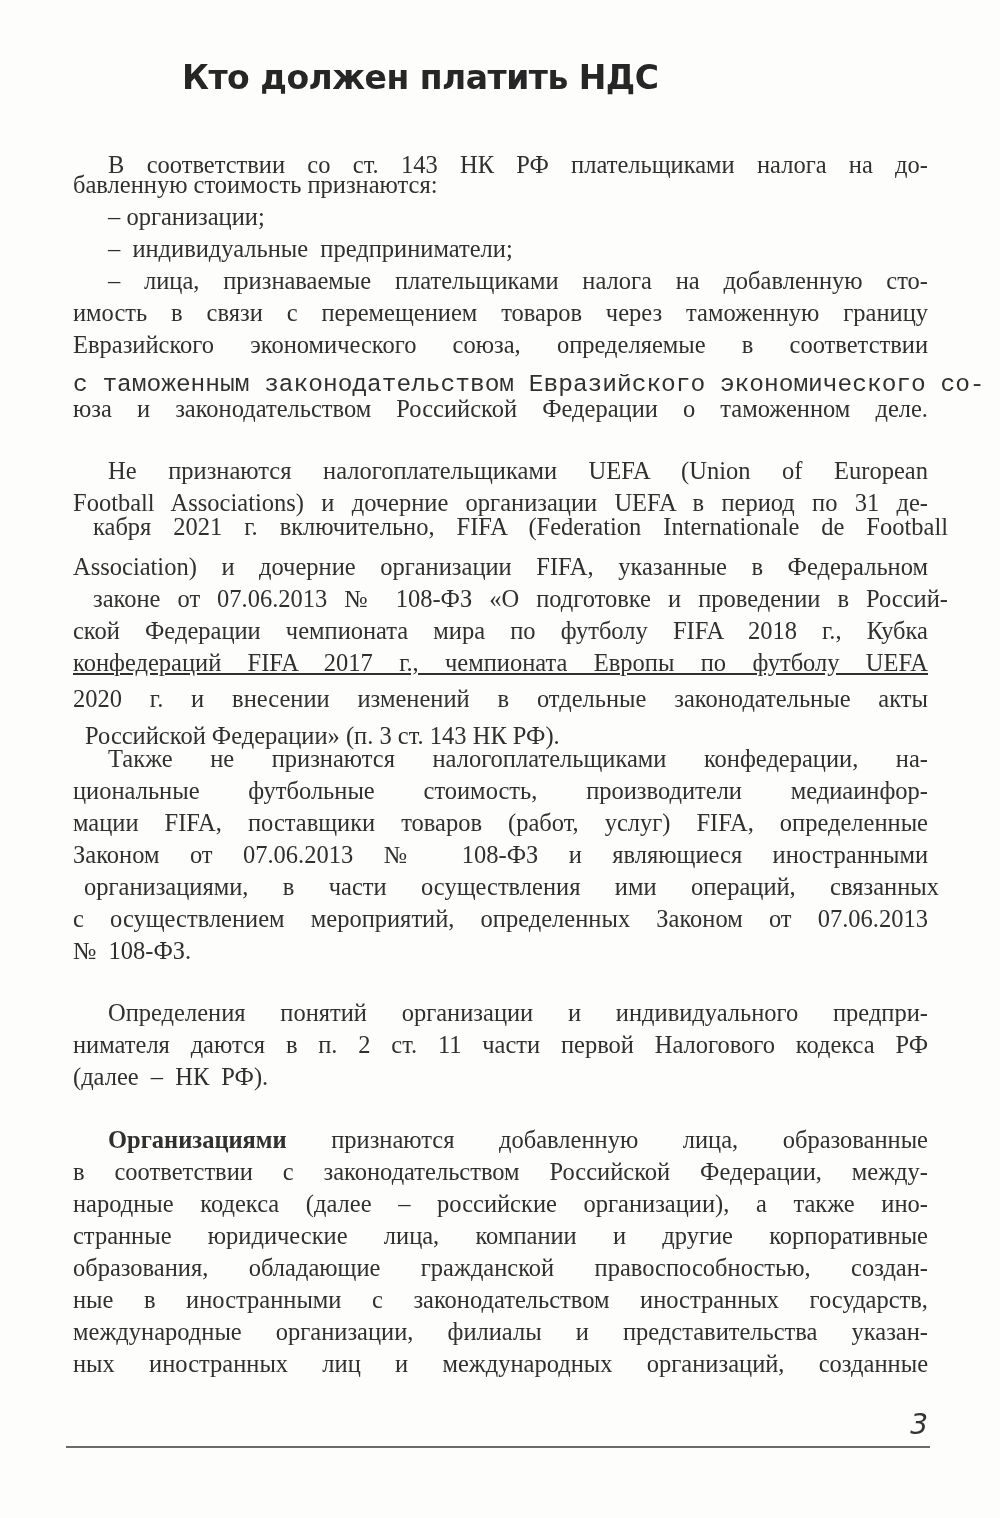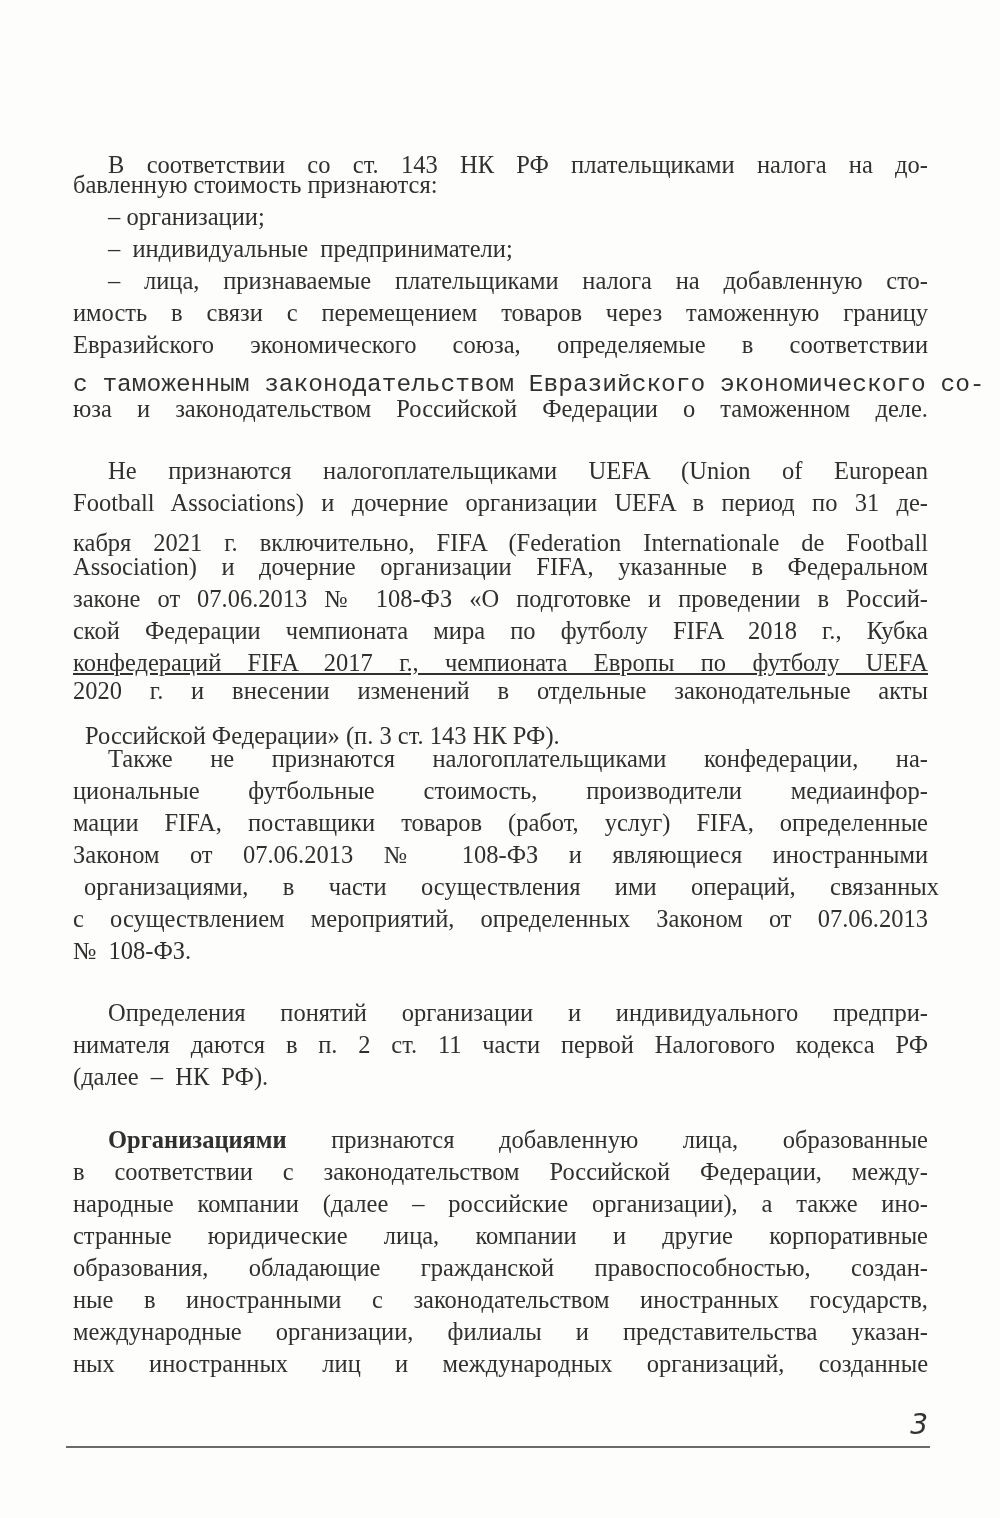--- a/index.html
+++ b/index.html
@@ -76,42 +76,43 @@
       font-style: italic;
       font-size: 28px;
       color: #333;
     }
   </style>
 </head>
 <body>
 
 <div class="page">
 
+  <h1 class="title" style="margin:0;">Кто должен платить НДС</h1>
 
   <div class="body-text" style="top:137px;">
     <div class="line indent j" style="top:12px;">В соответствии со ст. 143 НК РФ плательщиками налога на до-</div>
     <div class="line" style="top:32px;">бавленную стоимость признаются:</div>
     <div class="line indent" style="top:64px;">– организации;</div>
     <div class="line indent" style="top:96px; word-spacing:6px;">– индивидуальные предприниматели;</div>
     <div class="line indent j" style="top:128px;">– лица, признаваемые плательщиками налога на добавленную сто-</div>
     <div class="line j" style="top:160px;">имость в связи с перемещением товаров через таможенную границу</div>
     <div class="line j" style="top:192px;">Евразийского экономического союза, определяемые в соответствии</div>
     <div class="line j" style="top:232px;font-family:Liberation Mono, monospace;">с таможенным законодательством Евразийского экономического со-</div>
     <div class="line j" style="top:256px;">юза и законодательством Российской Федерации о таможенном деле.</div>
   </div>
 
   <div class="body-text" style="top:455px;">
     <div class="line indent j" style="top:0px;">Не признаются налогоплательщиками UEFA (Union of European</div>
     <div class="line j" style="top:32px;">Football Associations) и дочерние организации UEFA в период по 31 де-</div>
-    <div class="line j" style="top:72px;">кабря 2021 г. включительно, FIFA (Federation Internationale de Football</div>
+    <div class="line j" style="top:56px;margin-left:20px;">кабря 2021 г. включительно, FIFA (Federation Internationale de Football</div>
     <div class="line j" style="top:96px;">Association) и дочерние организации FIFA, указанные в Федеральном</div>
-    <div class="line j" style="top:128px;">законе от 07.06.2013 № 108-ФЗ «О подготовке и проведении в Россий-</div>
+    <div class="line j" style="top:128px;margin-left:20px;">законе от 07.06.2013 № 108-ФЗ «О подготовке и проведении в Россий-</div>
     <div class="line j" style="top:160px;">ской Федерации чемпионата мира по футболу FIFA 2018 г., Кубка</div>
     <div class="line j" style="top:192px;text-decoration:underline;">конфедераций FIFA 2017 г., чемпионата Европы по футболу UEFA</div>
-    <div class="line j" style="top:220px;">2020 г. и внесении изменений в отдельные законодательные акты</div>
+    <div class="line j" style="top:228px;">2020 г. и внесении изменений в отдельные законодательные акты</div>
     <div class="line" style="top:265px;margin-left:12px;">Российской Федерации» (п. 3 ст. 143 НК РФ).</div>
   </div>
 
   <div class="body-text" style="top:743px;">
     <div class="line indent j" style="top:0px;">Также не признаются налогоплательщиками конфедерации, на-</div>
     <div class="line j" style="top:32px;">циональные футбольные стоимость, производители медиаинфор-</div>
     <div class="line j" style="top:64px;">мации FIFA, поставщики товаров (работ, услуг) FIFA, определенные</div>
     <div class="line j" style="top:96px;">Законом от 07.06.2013 № 108-ФЗ и являющиеся иностранными</div>
     <div class="line j" style="top:128px;margin-left:11px;">организациями, в части осуществления ими операций, связанных</div>
     <div class="line j" style="top:160px;">с осуществлением мероприятий, определенных Законом от 07.06.2013</div>
@@ -120,21 +121,21 @@
 
   <div class="body-text" style="top:997px;">
     <div class="line indent j" style="top:0px;">Определения понятий организации и индивидуального предпри-</div>
     <div class="line j" style="top:32px;">нимателя даются в п. 2 ст. 11 части первой Налогового кодекса РФ</div>
     <div class="line" style="top:64px; word-spacing:6px;">(далее – НК РФ).</div>
   </div>
 
   <div class="body-text" style="top:1124px;">
     <div class="line indent j" style="top:0px;"><span class="bold">Организациями</span><span> признаются добавленную лица, образованные</span></div>
     <div class="line j" style="top:32px;">в соответствии с законодательством Российской Федерации, между-</div>
-    <div class="line j" style="top:64px;">народные компании (далее – российские организации), а также ино-</div>
+    <div class="line j" style="top:64px;">народные кодекса (далее – российские организации), а также ино-</div>
     <div class="line j" style="top:96px;">странные юридические лица, компании и другие корпоративные</div>
     <div class="line j" style="top:128px;">образования, обладающие гражданской правоспособностью, создан-</div>
     <div class="line j" style="top:160px;">ные в иностранными с законодательством иностранных государств,</div>
     <div class="line j" style="top:192px;">международные организации, филиалы и представительства указан-</div>
     <div class="line j" style="top:224px;">ных иностранных лиц и международных организаций, созданные</div>
   </div>
 
   <div class="page-number">3</div>
   <div class="rule"></div>
 </div>

